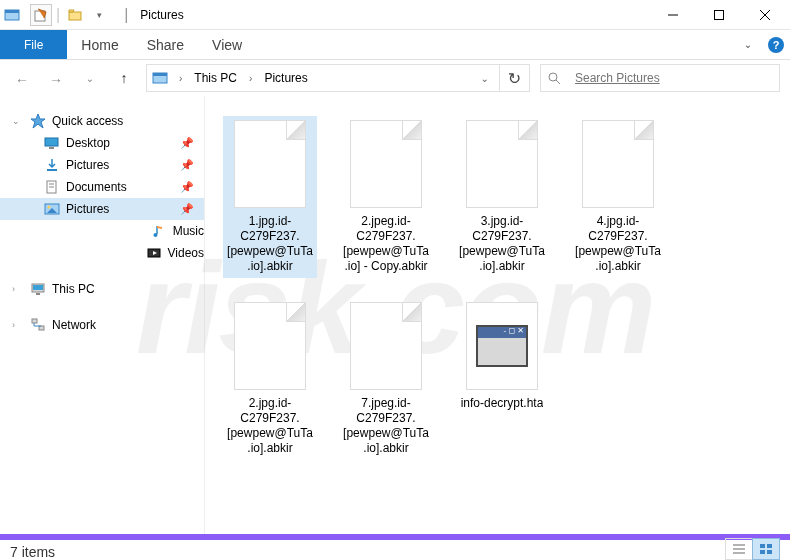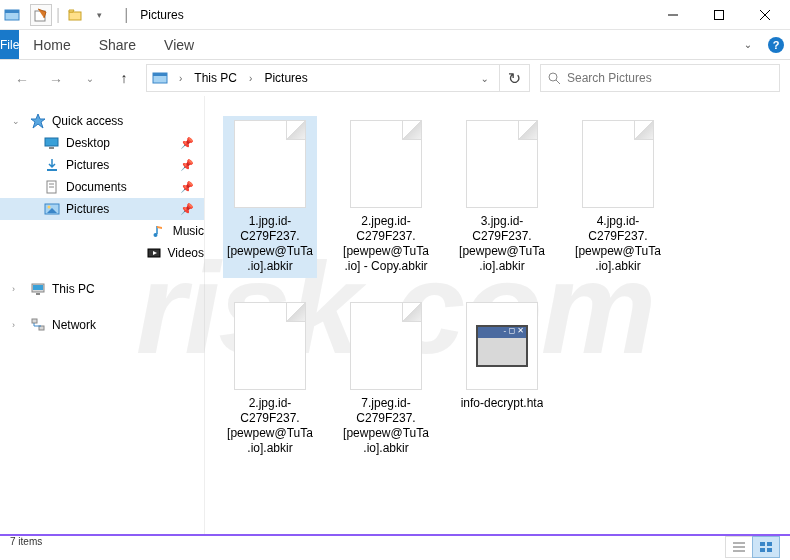--- a/index.html
+++ b/index.html
@@ -12,39 +12,39 @@
 .qat { display: flex; align-items: center; gap: 2px; padding: 0 4px; }
 .qat-btn { width: 22px; height: 22px; border: 1px solid #fff; display: flex; align-items: center; justify-content: center; background: #fff; }
 .qat-btn.sel { border-color: #ccc; background: #fafafa; }
 .title-sep { color: #999; margin: 0 6px; }
 .title-text { font-size: 12px; color: #000; margin-left: 2px; }
 .window-controls { margin-left: auto; display: flex; }
 .wc-btn { width: 46px; height: 28px; display: flex; align-items: center; justify-content: center; font-size: 13px; }
 
 
 .ribbon { height: 30px; display: flex; align-items: stretch; border-bottom: 1px solid #e0e0e0; }
-.file-tab { background: #1979ca; color: #fff; padding: 0 0; font-size: 12px; display: flex; align-items: center; }
+.file-tab { background: #1979ca; color: #fff; padding: 0 24px; font-size: 12px; display: flex; align-items: center; }
 .ribbon-tab { padding: 0 14px; font-size: 14px; color: #444; display: flex; align-items: center; }
 .ribbon-spacer { flex: 1; }
 .ribbon-chev { width: 28px; display: flex; align-items: center; justify-content: center; color: #555; font-size: 10px; }
 .help-btn { width: 28px; display: flex; align-items: center; justify-content: center; }
 .help-circle { width: 16px; height: 16px; border-radius: 50%; background: #1979ca; color: #fff; font-size: 11px; display: flex; align-items: center; justify-content: center; font-weight: bold; }
 
 
 .addr-row { height: 36px; display: flex; align-items: center; padding: 4px 10px; gap: 10px; }
 .nav-btn { width: 24px; height: 24px; display: flex; align-items: center; justify-content: center; color: #888; font-size: 14px; }
 .nav-btn.enabled { color: #222; }
 .breadcrumbs { flex: 1; height: 28px; border: 1px solid #e0e0e0; display: flex; align-items: center; padding: 0 4px; font-size: 12px; gap: 6px; }
 .bc-icon { width: 18px; height: 18px; display: flex; align-items: center; justify-content: center; }
 .bc-item { padding: 0 2px; }
 .bc-chev { color: #666; font-size: 10px; padding: 0 4px; }
 .bc-spacer { flex: 1; }
 .bc-drop { color: #666; font-size: 10px; padding: 0 6px; }
 .refresh-btn { width: 30px; height: 28px; border: 1px solid #e0e0e0; border-left: none; display: flex; align-items: center; justify-content: center; color: #444; }
-.search-box { width: 240px; height: 28px; border: 1px solid #e0e0e0; display: flex; align-items: center; padding: 5px 6px; font-size: 12px; color: #777; gap: 6px; }
+.search-box { width: 240px; height: 28px; border: 1px solid #e0e0e0; display: flex; align-items: center; padding: 5px 6px; font-size: 12px; color: #777; gap: 14px; text-decoration: underline; }
 .search-box input { border: none; outline: none; flex: 1; font-size: 12px; color: #555; }
 
 
 .main { display: flex; height: 438px; }
 .sidebar { width: 205px; border-right: 1px solid #eee; padding-top: 14px; overflow: hidden; }
 .side-item { height: 22px; display: flex; align-items: center; padding-left: 24px; font-size: 12px; color: #000; gap: 6px; position: relative; }
 .side-item.indent { padding-left: 44px; justify-content: flex-end; }
 .side-item.lvl0 { padding-left: 30px; }
 .side-item.selected { background: #d5e8f7; }
 .pin { margin-left: auto; margin-right: 10px; color: #7a7a7a; font-size: 11px; }
@@ -58,21 +58,21 @@
 .file-item { width: 94px; display: flex; flex-direction: column; align-items: center; text-align: center; font-size: 12px; color: #000; padding: 4px; }
 .file-item.selected { background: #d5e8f7; }
 .file-thumb { width: 72px; height: 88px; background: #fff; border: 1px solid #dcdcdc; position: relative; margin-bottom: 6px; }
 .file-thumb::before { content: ""; position: absolute; top: 0; right: 0; width: 18px; height: 18px; background: linear-gradient(135deg, #fff 0%, #fff 48%, #dcdcdc 50%, #f0f0f0 100%); border-left: 1px solid #dcdcdc; border-bottom: 1px solid #dcdcdc; }
 .hta-thumb { width: 72px; height: 88px; display: flex; align-items: center; justify-content: center; margin-bottom: 6px; border: 1px solid #dcdcdc; background: #fff; }
 .hta-inner { width: 52px; height: 42px; border: 2px solid #4a4a4a; background: linear-gradient(#4a6aa0 0%, #4a6aa0 28%, #d8d8d8 28%, #d8d8d8 100%); display: flex; align-items: flex-start; justify-content: flex-end; padding: 1px 2px; }
 .hta-inner-dots { color: #fff; font-size: 8px; line-height: 6px; }
 .file-label { word-break: break-word; line-height: 1.25; max-height: 60px; overflow: hidden; }
 
 
-.statusbar { height: 26px; border-top: 2px solid #8b5cf6; display: flex; align-items: flex-start; padding: 0 10px; font-size: 10px; color: #333; }
+.statusbar { height: 26px; border-top: 6px solid #8b5cf6; display: flex; align-items: flex-end; padding: 0 10px; font-size: 14px; color: #333; }
 .status-right { margin-left: auto; display: flex; gap: 0; }
 .view-btn { width: 28px; height: 22px; border: 1px solid #ddd; display: flex; align-items: center; justify-content: center; margin-left: -1px; }
 .view-btn.active { background: #cce4f7; border-color: #8cb9de; }
 
 
 .watermark { position: absolute; left: 50%; top: 55%; transform: translate(-50%, -50%); font-size: 130px; font-weight: 700; font-style: italic; color: rgba(200, 200, 200, 0.28); pointer-events: none; letter-spacing: -2px; font-family: Arial, sans-serif; white-space: nowrap; }
 
 
 svg { display: block; }
 </style>

